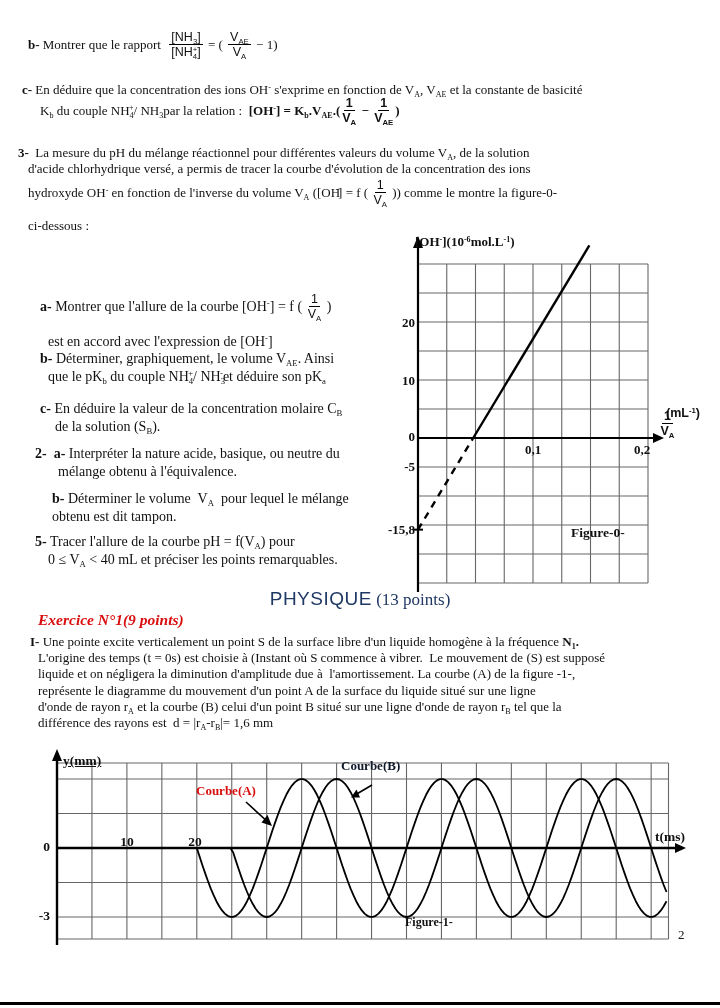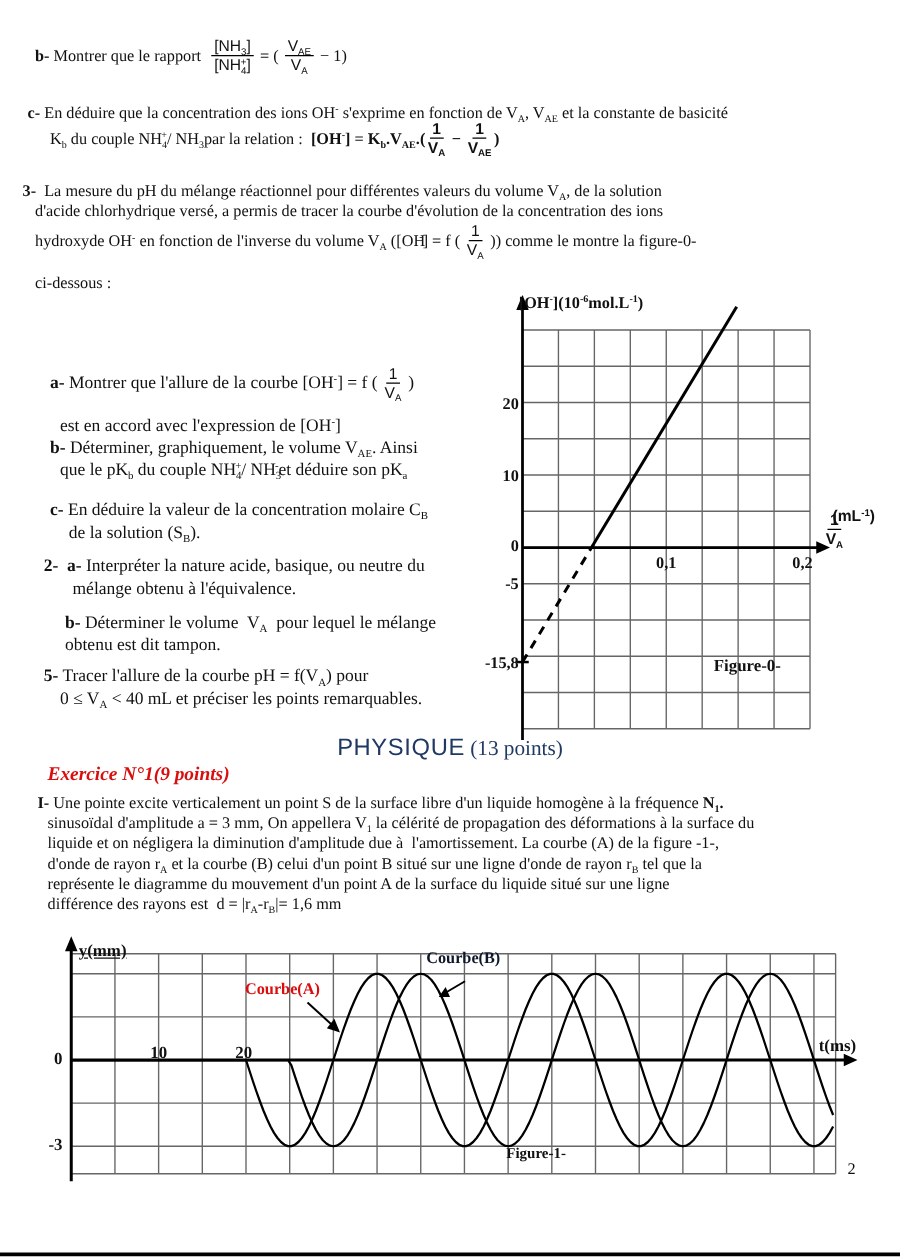--- a/index.html
+++ b/index.html
@@ -162,24 +162,24 @@
     <div class="lbl f0-cap">Figure-0-</div>
   </div>
 
   <div class="phys-title">
     <span class="main" style="color: rgb(31, 56, 100);">PHYSIQUE</span><span class="pts" style="color: rgb(31, 56, 100);"> (13 points)</span>
   </div>
   <div class="exo-title" style="color: rgb(217, 15, 15);">Exercice N°1(9 points)</div>
 
   <div class="para">
     <div class="pline"><b>I-</b> Une pointe excite verticalement un point S de la surface libre d'un liquide homogène à la fréquence <b>N<sub>1</sub>.</b></div>
-    <div class="pline ind">sinusoïdal d'amplitude a = 3 mm, On appellera V<sub>1</sub> la célérité de propagation des déformations à la surface du</div>
+    <div class="pline ind">L'origine des temps (t = 0s) est choisie à (Instant où S commence à vibrer.  Le mouvement de (S) est supposé</div>
     <div class="pline ind">liquide et on négligera la diminution d'amplitude due à  l'amortissement. La courbe (A) de la figure -1-,</div>
+    <div class="pline ind">représente le diagramme du mouvement d'un point A de la surface du liquide situé sur une ligne</div>
     <div class="pline ind">d'onde de rayon r<sub>A</sub> et la courbe (B) celui d'un point B situé sur une ligne d'onde de rayon r<sub>B</sub> tel que la</div>
-    <div class="pline ind">représente le diagramme du mouvement d'un point A de la surface du liquide situé sur une ligne</div>
     <div class="pline ind">différence des rayons est  d = |r<sub>A</sub>-r<sub>B</sub>|= 1,6 mm</div>
   </div>
 
   <div id="fig1" class="fig">
     <svg id="fig1-svg" width="690" height="220" viewBox="0 0 690 220">
         <line x1="27" y1="18" x2="27" y2="194" stroke="#666666" stroke-width="1.1"></line>
         <line x1="61.95" y1="18" x2="61.95" y2="194" stroke="#666666" stroke-width="1.1"></line>
         <line x1="96.9" y1="18" x2="96.9" y2="194" stroke="#666666" stroke-width="1.1"></line>
         <line x1="131.85000000000002" y1="18" x2="131.85000000000002" y2="194" stroke="#666666" stroke-width="1.1"></line>
         <line x1="166.8" y1="18" x2="166.8" y2="194" stroke="#666666" stroke-width="1.1"></line>

